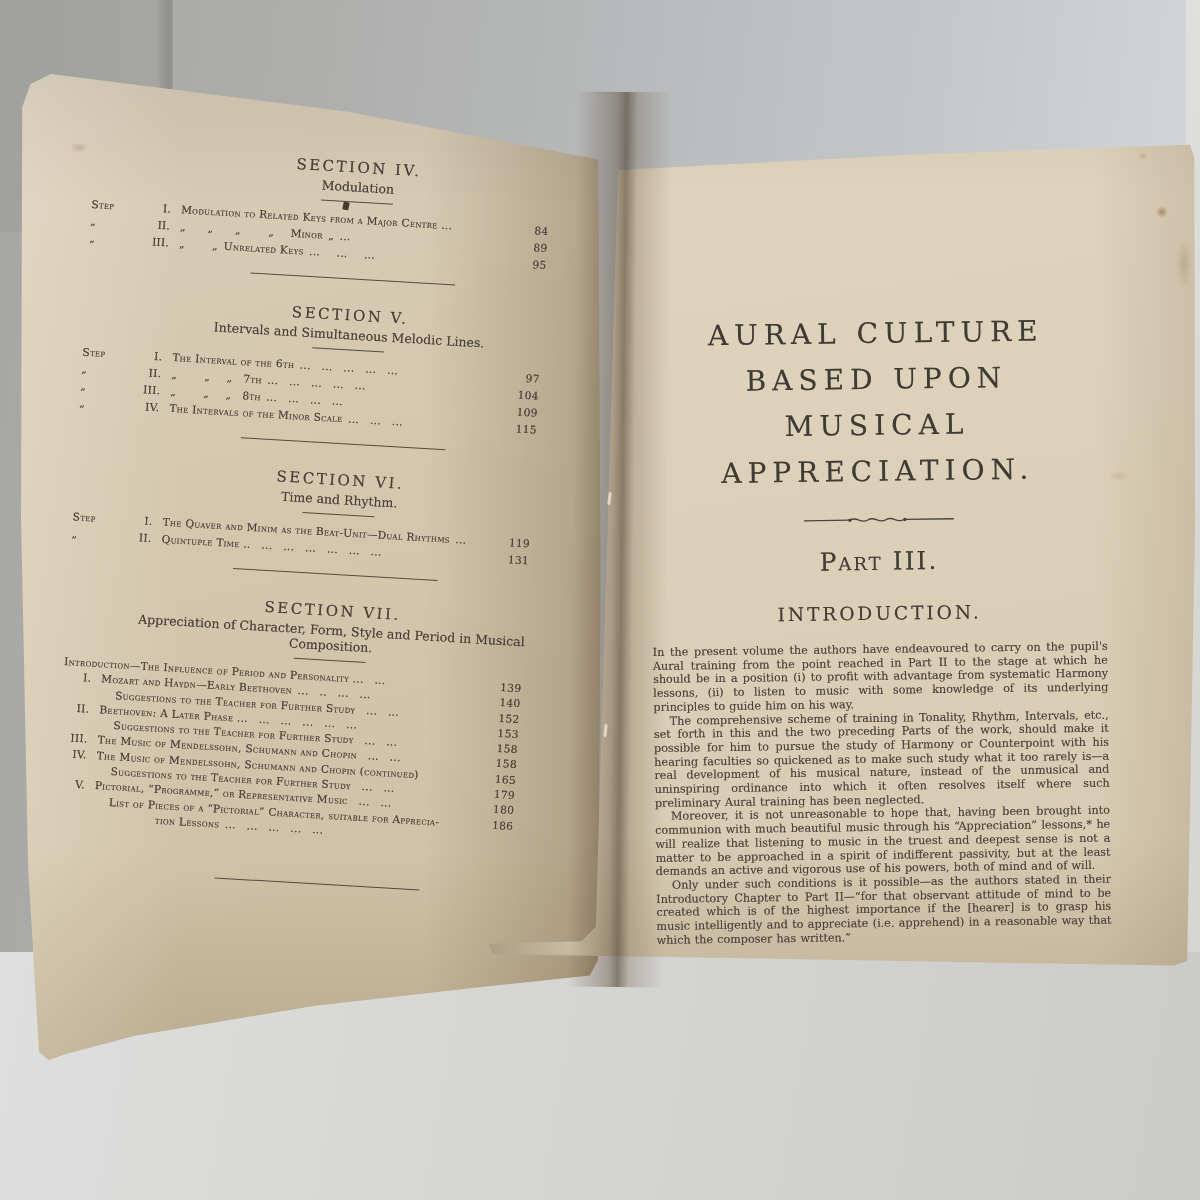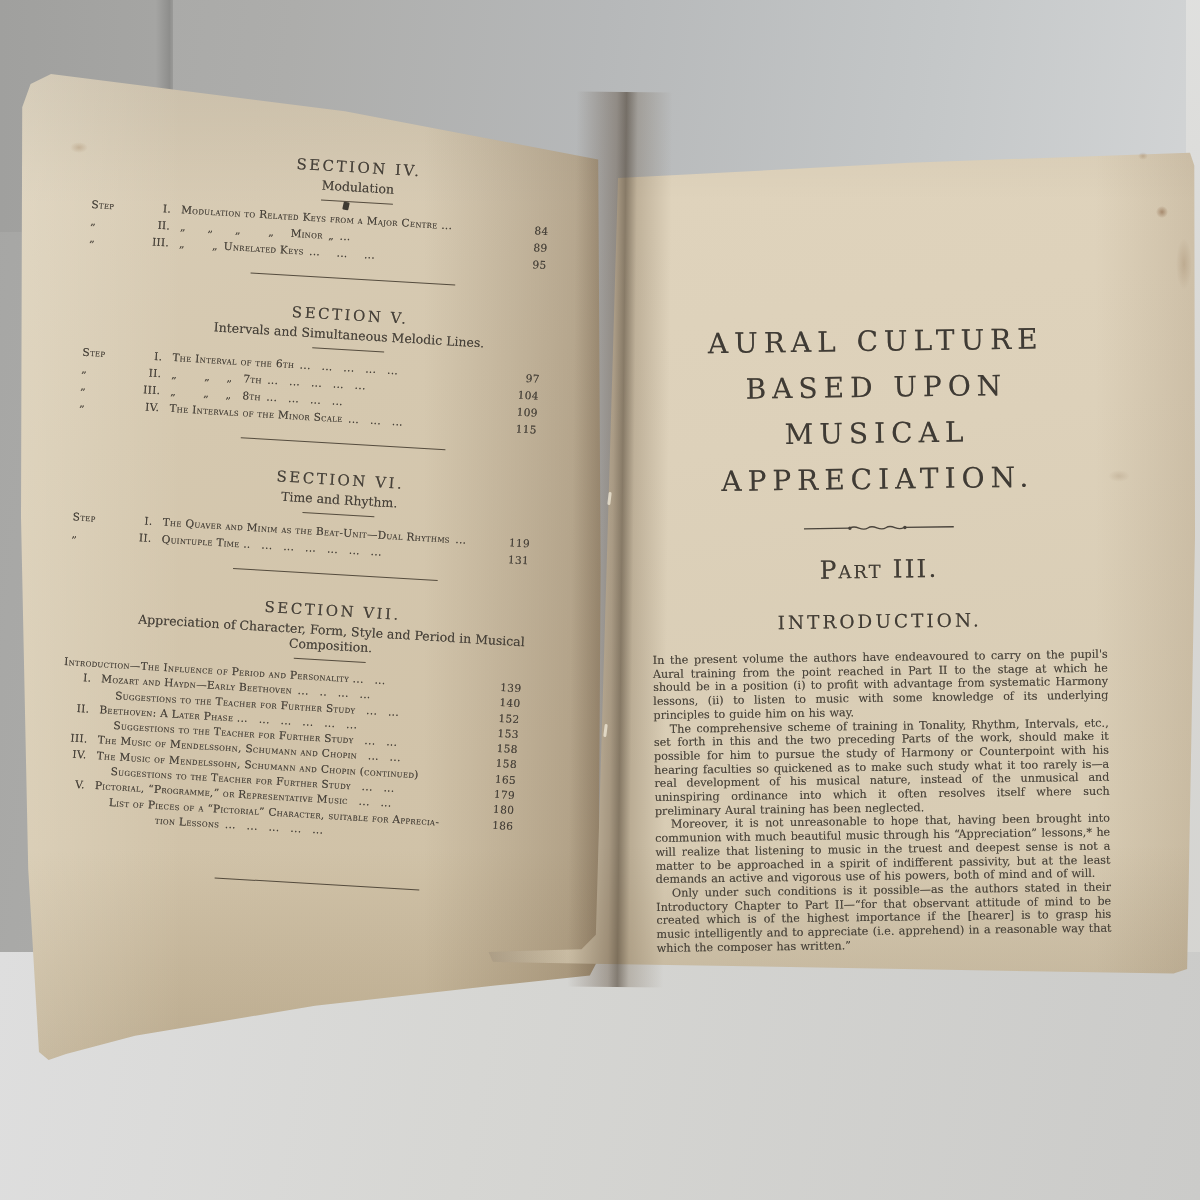--- a/index.html
+++ b/index.html
@@ -18,21 +18,21 @@
 
   
   .page{position:absolute;}
   .page-left{left:15px;top:65px;width:600px;height:1005px;
     background:linear-gradient(168deg,#d9cdb7 0%,#d5c8af 35%,#d1c3a9 70%,#cec0a4 100%);
     clip-path:polygon(1.2% 4.2%,2.6% 1.9%,6% .9%,55% 4.6%,97.2% 9.4%,97.6% 50%,97.2% 89%,95.8% 90.6%,80% 91.6%,50% 93.6%,20% 96.6%,8.5% 98.4%,5.6% 99%,4% 98.2%,2.2% 80%,1% 45%);
     filter:drop-shadow(1px 9px 10px rgba(62,54,40,.48));}
   .page-left::before{content:"";position:absolute;inset:0;
     background:linear-gradient(to right,rgba(255,252,240,.22),rgba(0,0,0,0) 28%,rgba(0,0,0,0) 68%,rgba(92,70,45,.30) 97%),
                linear-gradient(to bottom,rgba(0,0,0,.07),rgba(0,0,0,0) 14%,rgba(0,0,0,0) 78%,rgba(112,88,56,.22));}
-  .page-right{left:480px;top:84px;width:715px;height:905px;
+  .page-right{left:480px;top:76px;width:715px;height:905px;
     background:linear-gradient(172deg,#e0d4bd 0%,#ddd1ba 40%,#d8ccb4 80%,#d4c7ae 100%);
     clip-path:polygon(19.3% 10.4%,60% 8.7%,99.3% 7.6%,99.9% 9%,100% 50%,98.9% 97.8%,97% 98.3%,15.5% 97.2%,1.8% 97%,1.2% 95.9%,14.2% 95.6%,16.2% 94%);
     filter:drop-shadow(2px 8px 10px rgba(62,54,40,.42));}
   .page-right::before{content:"";position:absolute;inset:0;
     background:linear-gradient(to right,rgba(75,55,35,.26) 0%,rgba(0,0,0,0) 13%,rgba(0,0,0,0) 86%,rgba(110,85,55,.15) 100%),
                linear-gradient(to bottom,rgba(0,0,0,.06),rgba(0,0,0,0) 13%,rgba(0,0,0,0) 84%,rgba(100,80,50,.14));}
 
   .gutter{position:absolute;left:572px;top:92px;width:96px;height:895px;pointer-events:none;
     background:linear-gradient(90deg,rgba(80,60,40,0) 0%,rgba(70,50,30,.34) 42%,rgba(56,42,26,.52) 52%,rgba(90,70,45,.24) 64%,rgba(120,95,60,0) 100%);
     transform:rotate(.6deg);}

